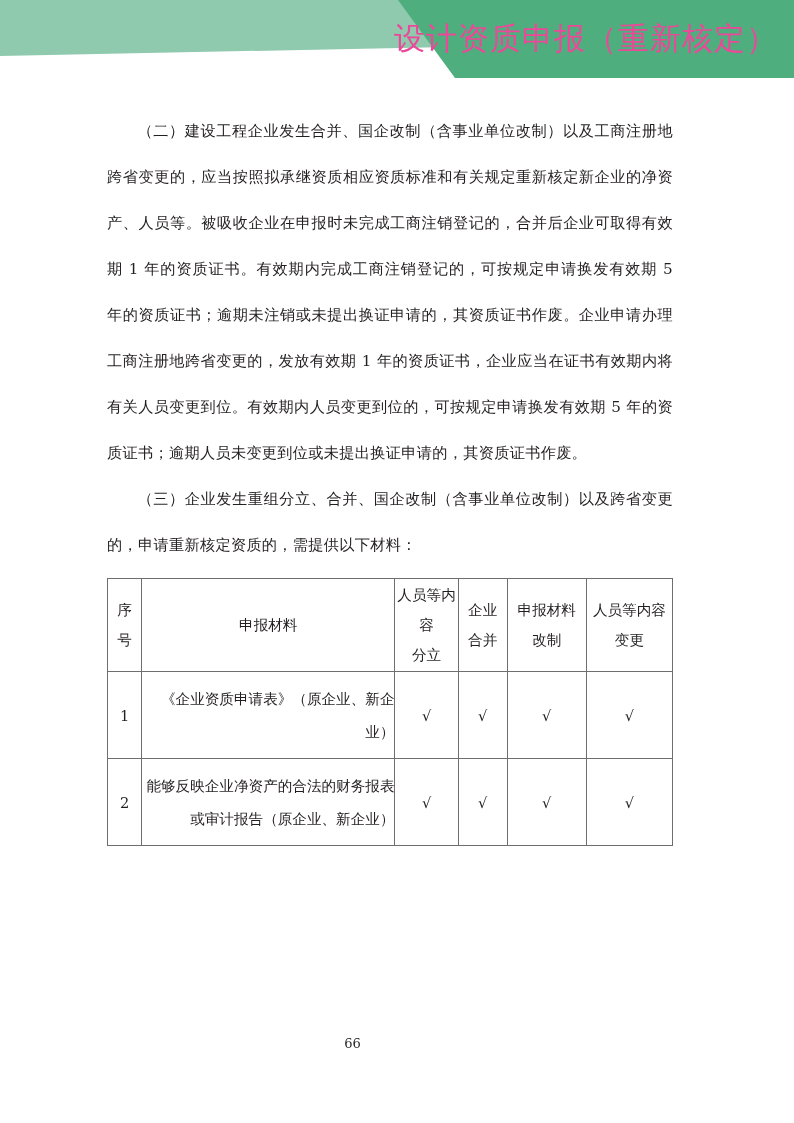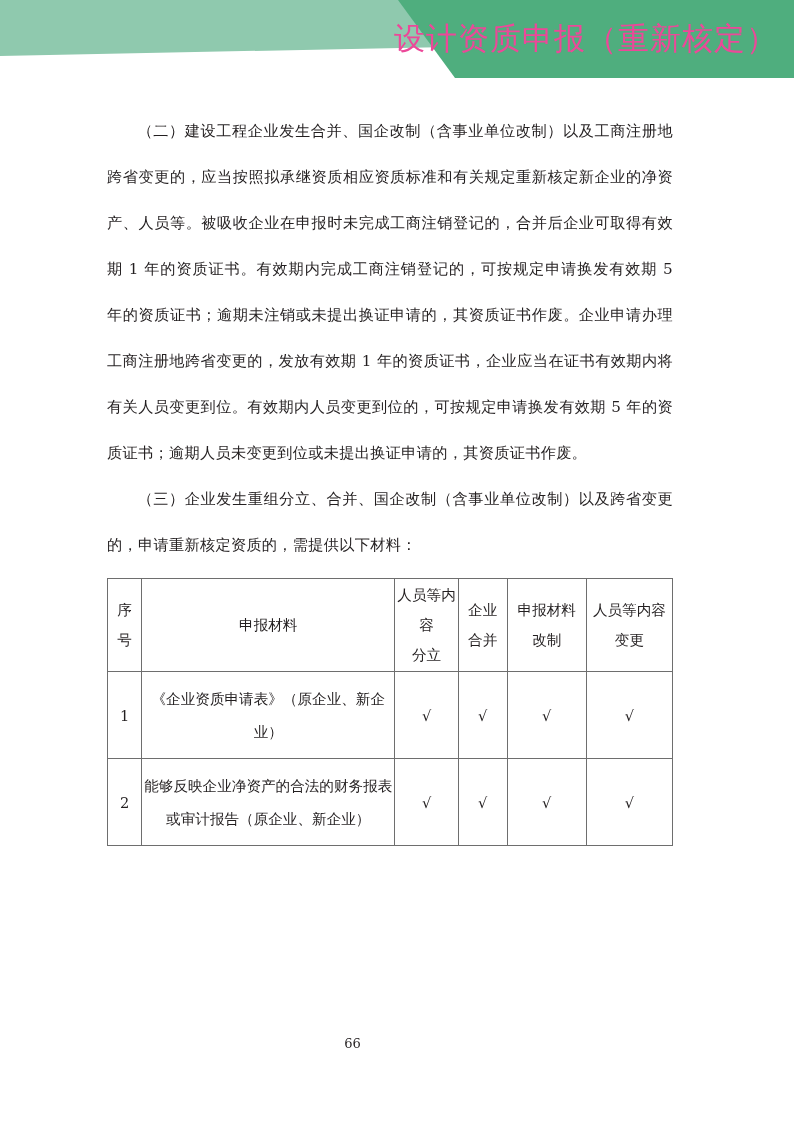--- a/index.html
+++ b/index.html
@@ -100,21 +100,21 @@
     text-align: center;
     line-height: 30px;
   }
   .th-cell .two-line { display: block; }
 
   .td-no {
     text-align: center;
     height: 86px;
   }
   .td-mat {
-    text-align: center;
+    text-align: right;
     padding: 6px 4px 6px 6px;
     line-height: 33px;
   }
   .td-chk {
     text-align: center;
     font-size: 16px;
   }
 
   
   .page-number {

